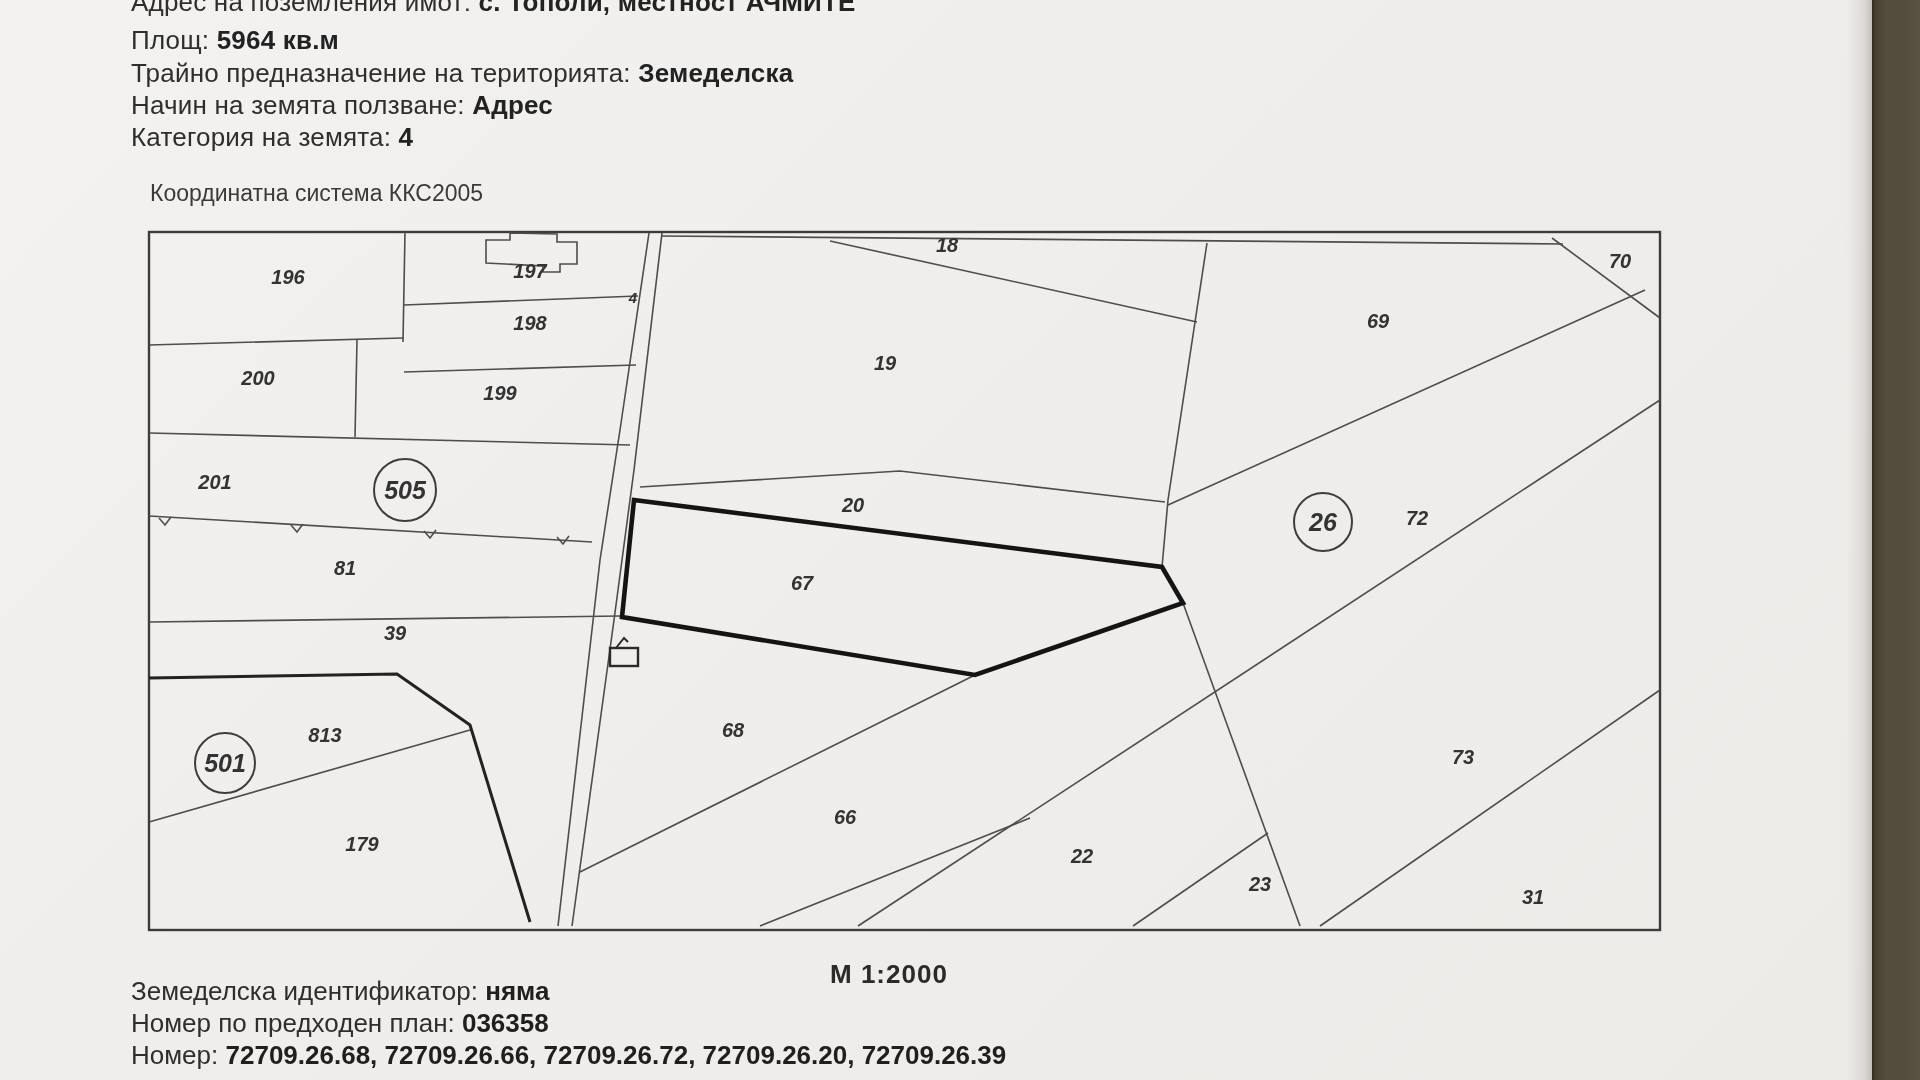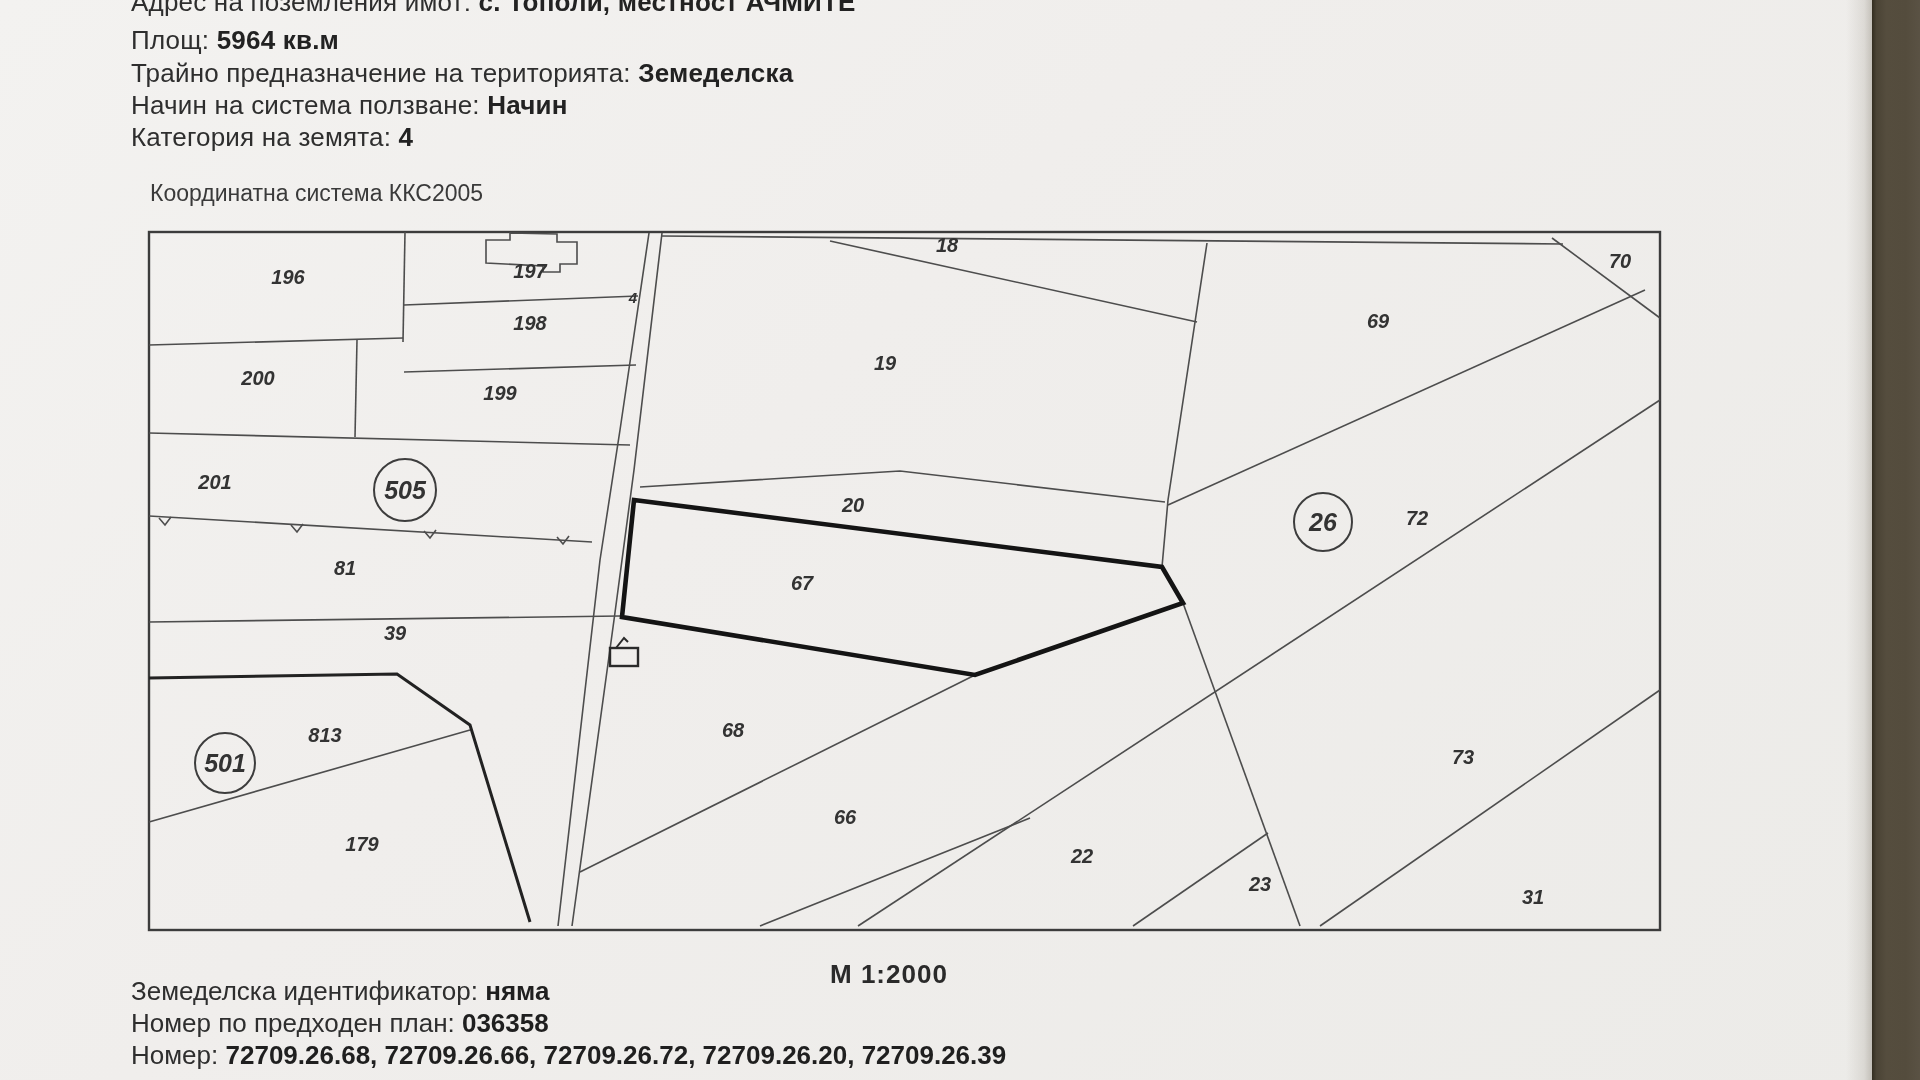--- a/index.html
+++ b/index.html
@@ -39,22 +39,22 @@
   </div>
   <div class="hdr-line" style="top:25px">
     <span>Площ:</span>
     <span class="val">5964 кв.м</span>
   </div>
   <div class="hdr-line" style="top:58px">
     <span>Трайно предназначение на територията:</span>
     <span class="val">Земеделска</span>
   </div>
   <div class="hdr-line" style="top:90px">
-    <span>Начин на система ползване:</span>
-    <span class="val">Начин</span>
+    <span>Начин на земята ползване:</span>
+    <span class="val">Адрес</span>
   </div>
   <div class="hdr-line" style="top:122px">
     <span>Категория на земята:</span>
     <span class="val">4</span>
   </div>
   <div class="coordsys">Координатна система ККС2005</div>
 </div>
 
 <svg class="mapsvg" viewBox="0 0 1920 1080">
 

